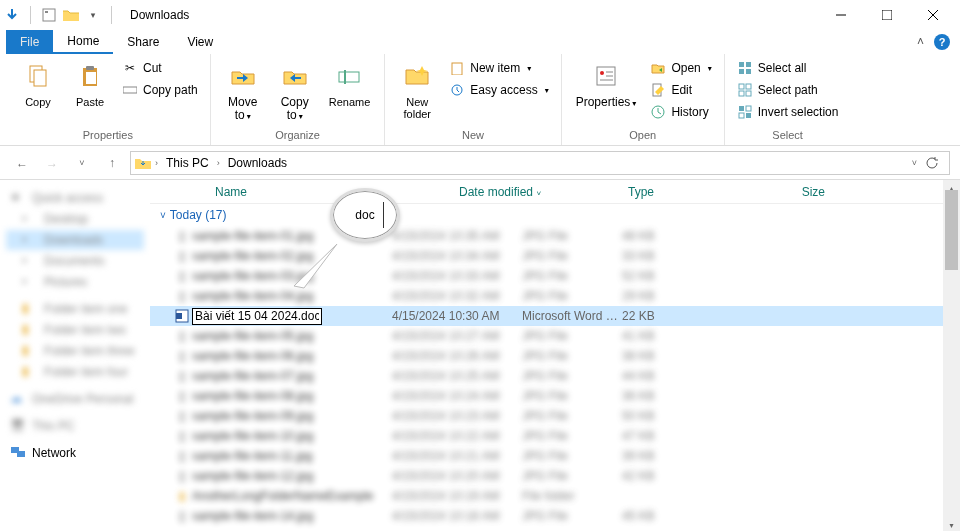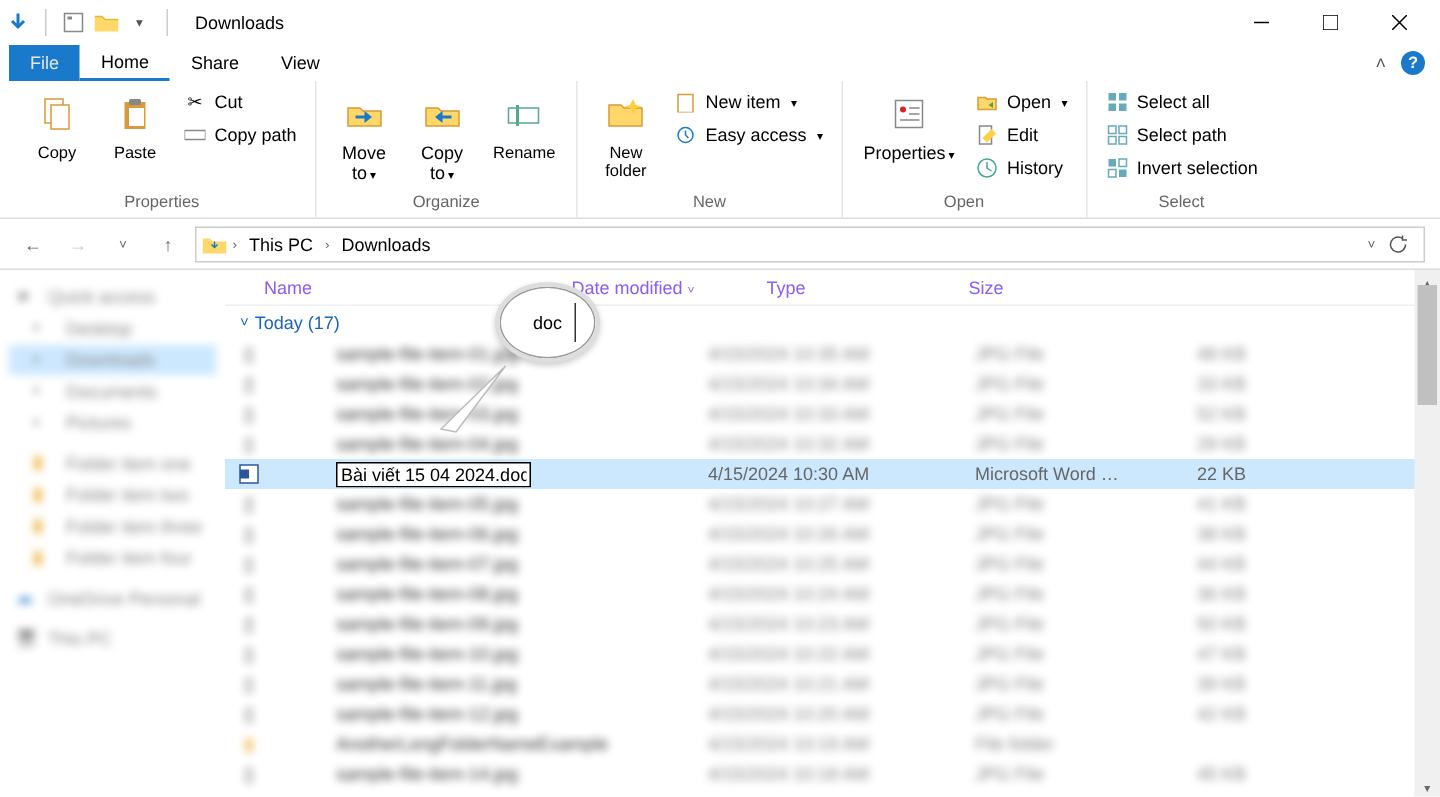--- a/index.html
+++ b/index.html
@@ -35,28 +35,28 @@
 .bc-refresh{width:24px;padding:0 4px;}
 .searchbox{width:290px;height:24px;border:1px solid #ccc;display:flex;align-items:center;padding:0 6px;color:#888;}
 .content{display:flex;height:354px;}
 .sidebar{width:150px;padding:8px 6px;overflow:hidden;}
 .side-item{display:flex;align-items:center;gap:6px;padding:2px 4px;margin-bottom:1px;}
 .side-item.sel{background:#cce8ff;}
 .blur{filter:blur(3px);color:#888;}
 .side-icon{width:16px;height:16px;}
 .main{flex:1;display:flex;flex-direction:column;position:relative;}
 .col-headers{height:24px;display:flex;align-items:center;border-bottom:1px solid #eee;padding-left:20px;position:relative;}
-.col-headers>div{padding:0 6px;color:#8b5cf6;}
+.col-headers>div{padding:0 6px;color:#0f766e;margin-left:39px;}
 .ch-name{width:205px;}
 .ch-date{width:130px;}
 .ch-type{width:100px;}
 .ch-size{width:70px;text-align:right;}
 .filelist{flex:1;overflow:hidden;position:relative;}
 .group-header{padding:4px 0 4px 10px;color:#1b65b8;display:flex;align-items:center;gap:4px;}
-.row{display:flex;align-items:center;height:20px;padding-left:6px;gap:48px;}
+.row{display:flex;align-items:center;height:20px;padding-left:22px;}
 .row .cell-ico{width:20px;display:flex;align-items:center;justify-content:center;}
 .row .cell-name{width:200px;overflow:hidden;}
 .row .cell-date{width:130px;color:#666;}
 .row .cell-type{width:100px;color:#666;overflow:hidden;text-overflow:ellipsis;white-space:nowrap;}
 .row .cell-size{width:70px;text-align:left;color:#666;}
 .row.sel{background:#cce8ff;}
 .rename-input{border:1px solid #000;background:#fff;padding:0 2px;font-size:12px;width:130px;height:17px;outline:none;}
 .blur-row{filter:blur(3px);opacity:.8;}
 .scrollbar{position:absolute;right:0;top:0;bottom:0;width:17px;background:#f0f0f0;}
 .scroll-thumb{position:absolute;left:2px;right:2px;top:10px;height:80px;background:#c0c0c0;}
@@ -394,20 +394,29 @@
     <div class="side-item blur">
         <span class="side-icon" style="color:#4a90d9;">☁</span>
         <span>OneDrive Personal</span>
       </div>
     <div style="height:6px"></div>
     <div class="side-item blur">
         <span class="side-icon">🖥</span>
         <span>This PC</span>
       </div>
     <div style="height:6px"></div>
+    <div class="side-item">
+        <span class="side-icon">
+          <svg width="16" height="14">
+            <rect x="1" y="2" width="8" height="6" fill="#4a90d9"></rect>
+            <rect x="7" y="6" width="8" height="6" fill="#4a90d9"></rect>
+          </svg>
+        </span>
+        <span>Network</span>
+      </div>
   </div>
 
   <div class="main">
     <div class="col-headers">
       <div class="ch-name">Name</div>
       <div class="ch-date"><span>Date modified</span> <span style="font-size:8px;">˅</span></div>
       <div class="ch-type">Type</div>
       <div class="ch-size">Size</div>
     </div>
     <div class="filelist">

